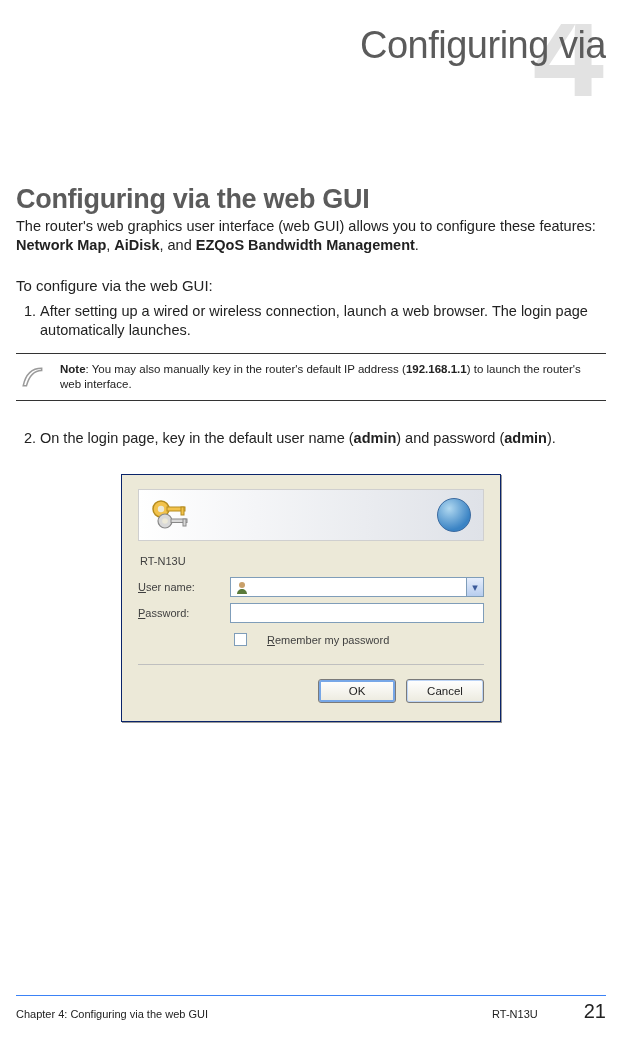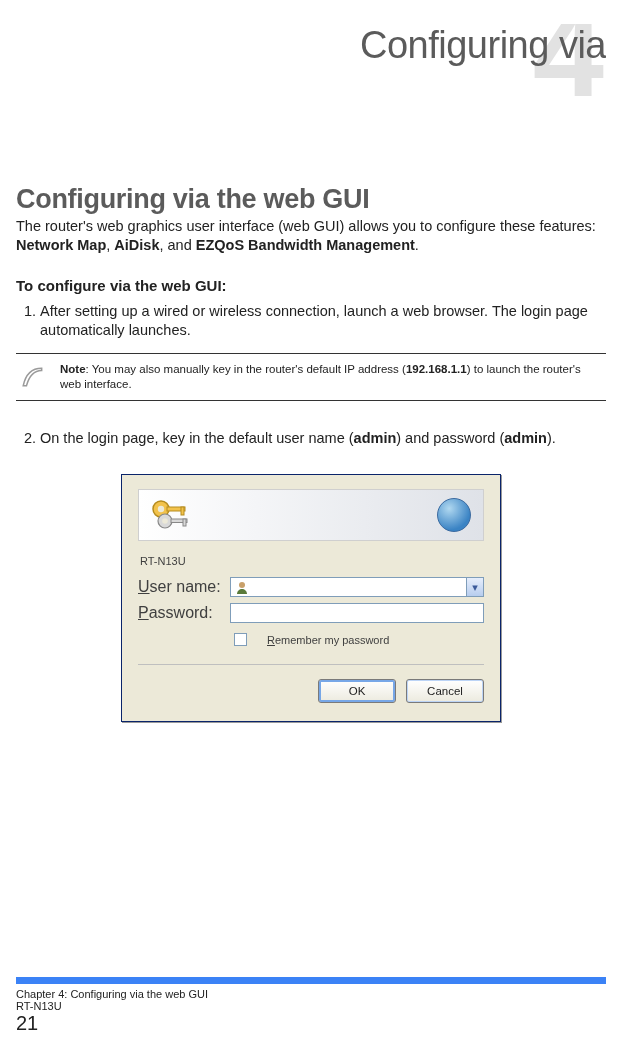--- a/index.html
+++ b/index.html
@@ -48,21 +48,21 @@
     letter-spacing: -0.3px;
   }
   .intro {
     font-size: 14.5px;
     line-height: 1.3;
     margin-top: 2px;
   }
   .intro b { font-weight: 700; }
   .subhead {
     font-size: 15px;
-    font-weight: 700;
+    font-weight: 400;
     margin-top: 22px;
   }
   ol.steps {
     margin: 8px 0 0 0;
     padding-left: 24px;
     font-size: 14.5px;
     line-height: 1.3;
   }
   ol.steps li { margin-bottom: 10px; }
   ol.steps li.step2 { margin-top: 28px; }
@@ -154,21 +154,21 @@
     color: #3f3f3f;
     margin: 2px 0 10px 2px;
   }
   .field-row {
     display: flex;
     align-items: center;
     margin: 6px 0;
   }
   .field-row label {
     width: 92px;
-    font-size: 16px;
+    font-size: 11px;
     color: #3f3f3f;
   }
   .field-row label .ul { text-decoration: underline; }
   .combo, .textbox {
     height: 20px;
     border: 1px solid #7f9db9;
     background: #fff;
     font-size: 11px;
     padding: 0 4px;
   }
@@ -222,27 +222,26 @@
     background: linear-gradient(to bottom,#fff,#eceade);
     display:flex;align-items:center;justify-content:center;
     box-shadow: 0 0 0 1px #bcd4f6 inset;
   }
   .btn.ok { box-shadow: 0 0 0 2px #77a7e7 inset; }
 
   
   .page-footer {
     position: absolute;
     left: 16px; right: 30px;
-    bottom: 20px;
-    border-top: 7px solid #3b82f6;
+    bottom: 32px;
+    border-top: 1px solid #3b82f6;
     display: flex;
     align-items: baseline;
     font-size: 11px;
     padding-top: 4px;
-    flex-direction: column;
   }
   .page-footer .chap { flex: 1; }
   .page-footer .model { margin-right: 46px; }
   .page-footer .pg { font-size: 20px; }
 </style>
 </head>
 <body>
 
 <div class="page">
 

